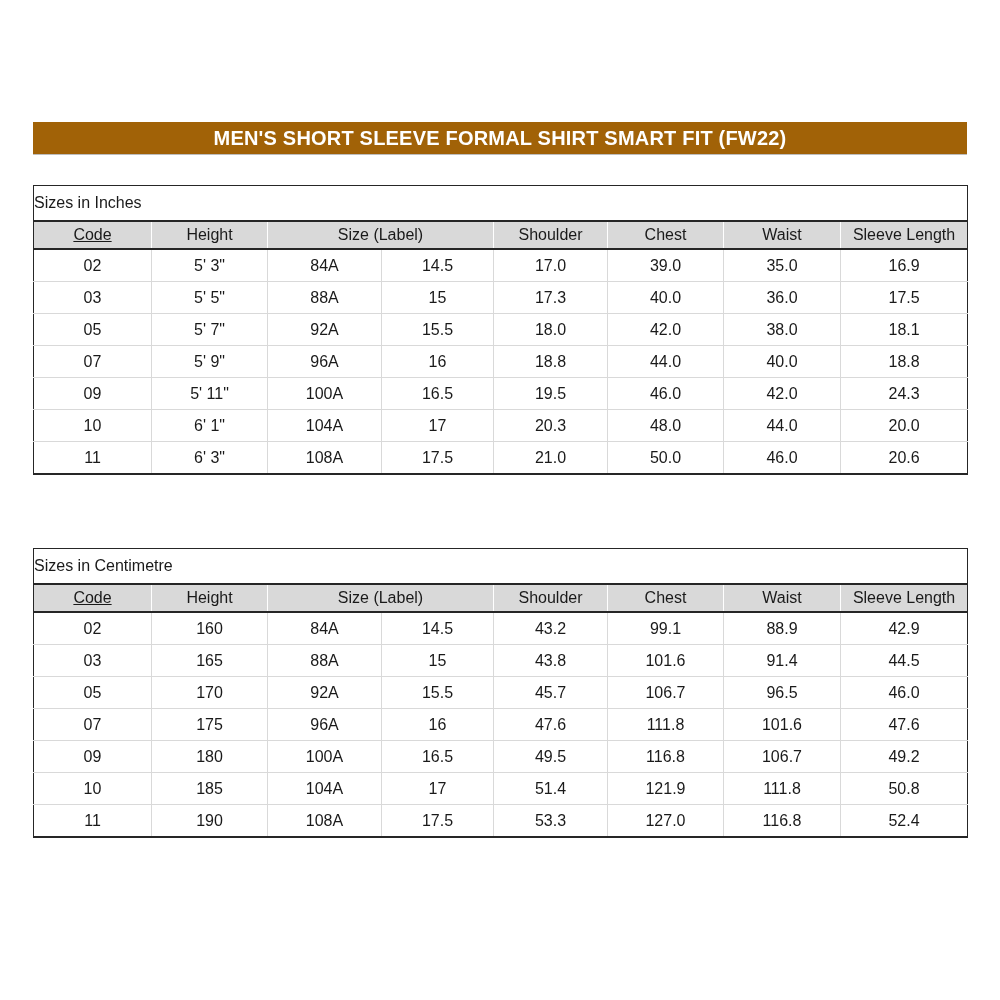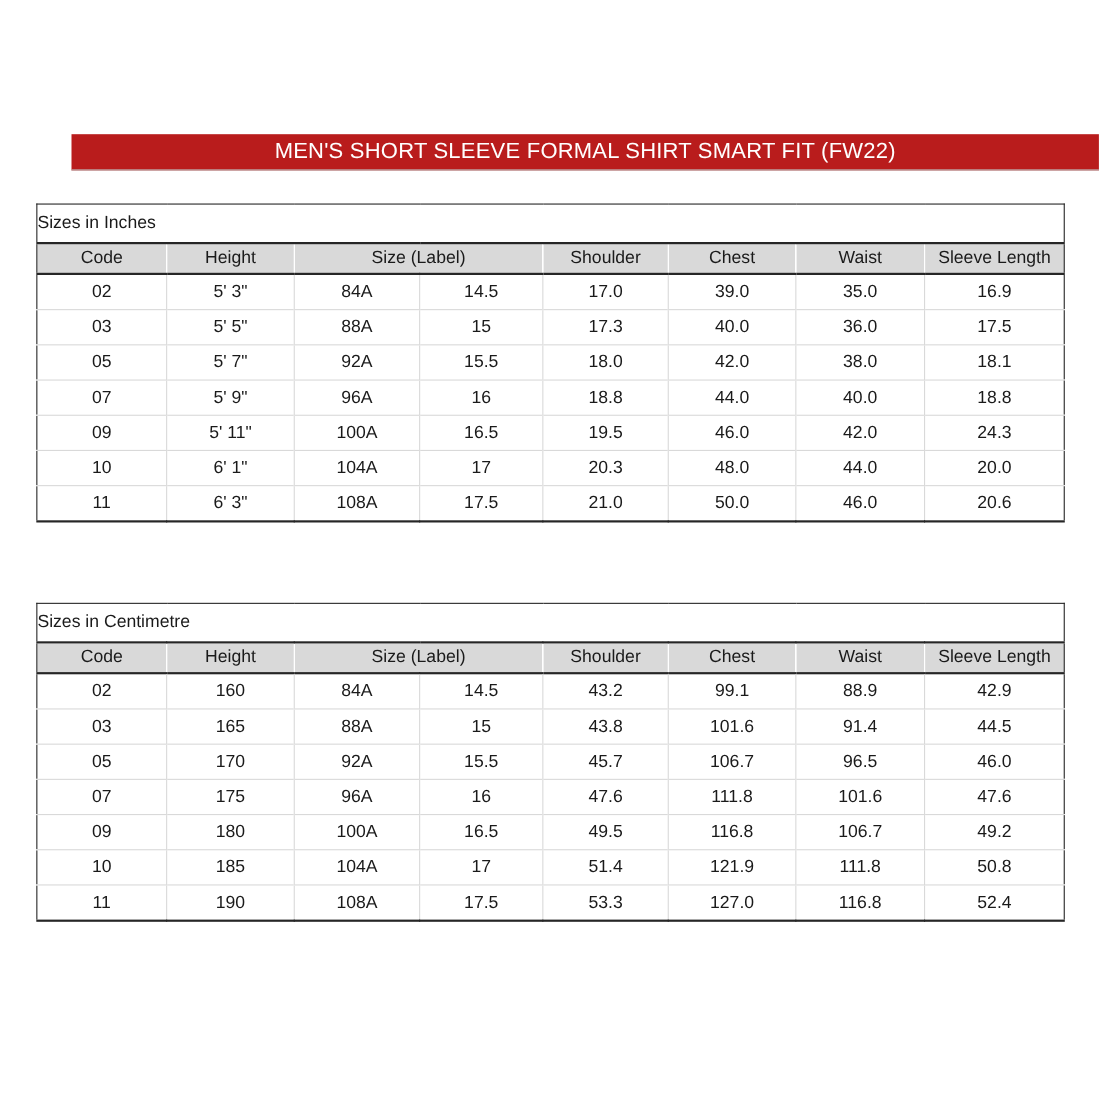--- a/index.html
+++ b/index.html
@@ -16,31 +16,30 @@
     overflow: hidden;
   }
 
   
   .banner {
     position: absolute;
     left: 33px;
     top: 122px;
     width: 934px;
     height: 33px;
-    background: #b91c1c;
+    background: #a16207;
     color: #ffffff;
     display: flex;
     align-items: center;
     justify-content: center;
-    font-weight: normal;
+    font-weight: bold;
     font-size: 20px;
     letter-spacing: 0.2px;
     border-bottom: 1px solid #bdbdbd;
     box-sizing: border-box;
-    margin-left: 32px;
   }
 
   
   .size-table-wrap {
     position: absolute;
     left: 33px;
     width: 934px;
   }
   #table-section-0 { top: 185px; }
   #table-section-1 { top: 548px; }
@@ -69,21 +68,21 @@
   tr.header-row th {
     height: 26px;
     background: #d9d9d9;
     font-weight: normal;
     text-align: center;
     vertical-align: middle;
     border-bottom: 2px solid #262626;
     border-left: 1px solid #ffffff;
     font-size: 16px;
   }
-  tr.header-row th:first-child { border-left: none; }
+  tr.header-row th:first-child { border-left: none; text-decoration: underline; }
   tbody.data-rows td {
     height: 31px;
     text-align: center;
     vertical-align: middle;
     border-left: 1px solid #d9d9d9;
     border-top: 1px solid #d9d9d9;
   }
   tbody.data-rows td:first-child { border-left: none; }
   tbody.data-rows tr:first-child td { border-top: none; margin-top: 13px; }
 </style>

